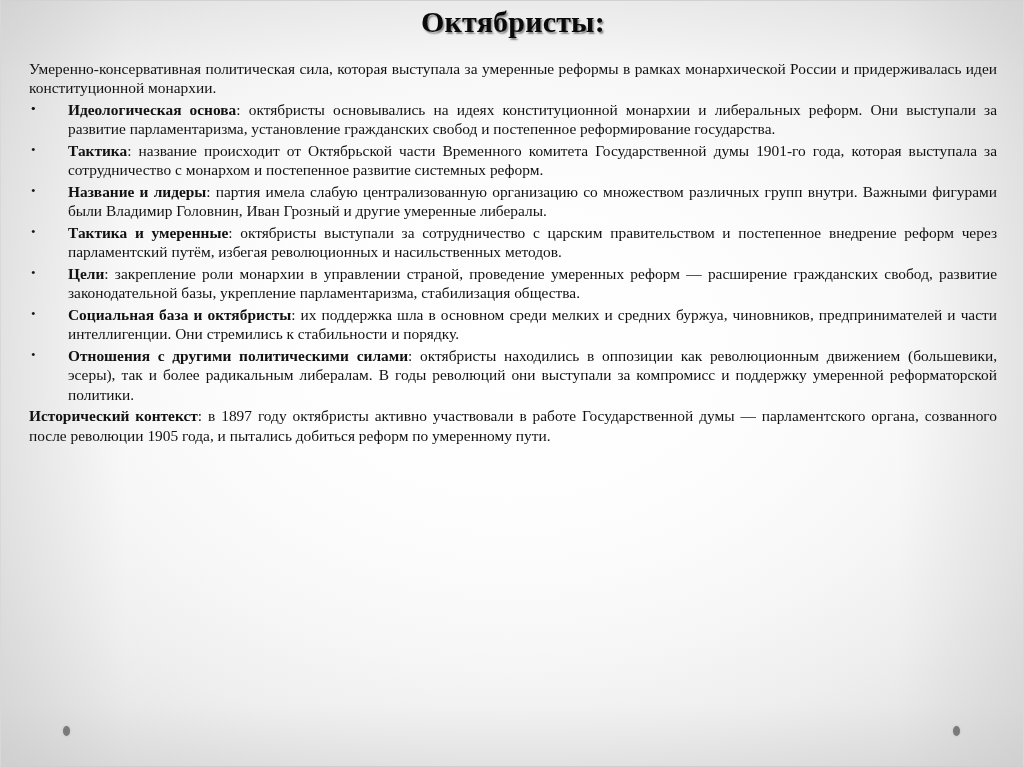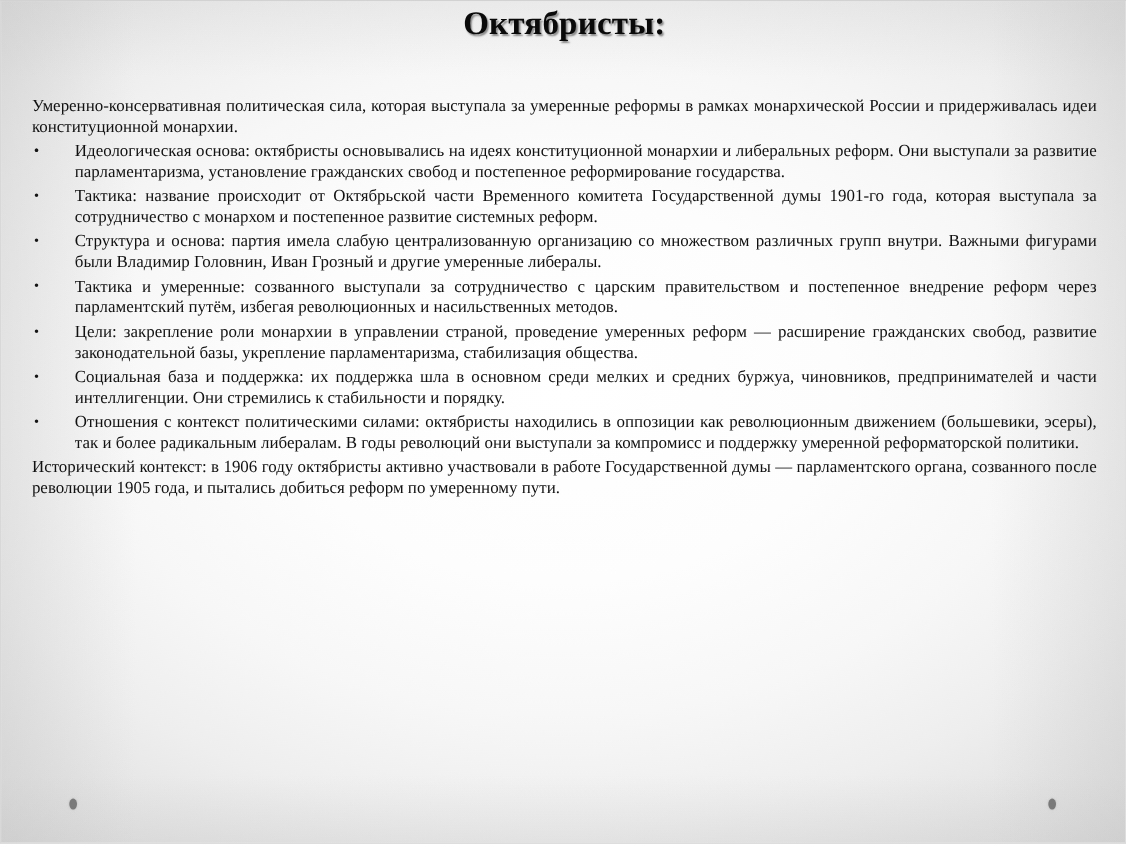--- a/index.html
+++ b/index.html
@@ -67,21 +67,20 @@
     text-shadow: 1.5px 1.5px 1.6px rgba(120,120,120,0.85);
     z-index: 3;
   }
 
   .body-block {
     position: absolute;
     top: 58px;
     left: 28px;
     width: 968px;
     z-index: 3;
-    margin-top: 28px;
   }
 
   .para {
     color: #111111;
     font-size: 15.4px;
     line-height: 1.265;
     text-align: justify;
     text-justify: inter-word;
     margin: 0 0 1px 0;
   }
@@ -100,21 +99,21 @@
   .para.bullet .bullet-mark {
     position: absolute;
     left: 2px;
     top: 0;
     font-size: 13px;
     line-height: 1.42;
     color: #151515;
   }
 
   .lead {
-    font-weight: normal;
+    font-weight: bold;
   }
 
   .dot {
     position: absolute;
     width: 7px;
     height: 10px;
     border-radius: 50%;
     background: #7a7a7a;
     box-shadow: 0 0 2px rgba(160,160,160,0.6);
     z-index: 4;
@@ -139,41 +138,41 @@
 
     <p class="para bullet">
       <span class="bullet-mark">•</span><span class="lead">Идеологическая основа</span><span>: октябристы основывались на идеях конституционной монархии и либеральных реформ. Они выступали за развитие парламентаризма, установление гражданских свобод и постепенное реформирование государства.</span>
     </p>
 
     <p class="para bullet">
       <span class="bullet-mark">•</span><span class="lead">Тактика</span><span>: название происходит от Октябрьской части Временного комитета Государственной думы 1901-го года, которая выступала за сотрудничество с монархом и постепенное развитие системных реформ.</span>
     </p>
 
     <p class="para bullet">
-      <span class="bullet-mark">•</span><span class="lead">Структура и основа</span><span>: партия имела слабую централизованную организацию со множеством различных групп внутри. Важными фигурами были Владимир Головнин, Иван Грозный и другие умеренные либералы.</span>
+      <span class="bullet-mark">•</span><span class="lead">Название и лидеры</span><span>: партия имела слабую централизованную организацию со множеством различных групп внутри. Важными фигурами были Владимир Головнин, Иван Грозный и другие умеренные либералы.</span>
     </p>
 
     <p class="para bullet">
-      <span class="bullet-mark">•</span><span class="lead">Тактика и умеренные</span><span>: созванного выступали за сотрудничество с царским правительством и постепенное внедрение реформ через парламентский путём, избегая революционных и насильственных методов.</span>
+      <span class="bullet-mark">•</span><span class="lead">Тактика и умеренные</span><span>: октябристы выступали за сотрудничество с царским правительством и постепенное внедрение реформ через парламентский путём, избегая революционных и насильственных методов.</span>
     </p>
 
     <p class="para bullet">
       <span class="bullet-mark">•</span><span class="lead">Цели</span><span>: закрепление роли монархии в управлении страной, проведение умеренных реформ — расширение гражданских свобод, развитие законодательной базы, укрепление парламентаризма, стабилизация общества.</span>
     </p>
 
     <p class="para bullet">
-      <span class="bullet-mark">•</span><span class="lead">Социальная база и поддержка</span><span>: их поддержка шла в основном среди мелких и средних буржуа, чиновников, предпринимателей и части интеллигенции. Они стремились к стабильности и порядку.</span>
+      <span class="bullet-mark">•</span><span class="lead">Социальная база и октябристы</span><span>: их поддержка шла в основном среди мелких и средних буржуа, чиновников, предпринимателей и части интеллигенции. Они стремились к стабильности и порядку.</span>
     </p>
 
     <p class="para bullet">
-      <span class="bullet-mark">•</span><span class="lead">Отношения с контекст политическими силами</span><span>: октябристы находились в оппозиции как революционным движением (большевики, эсеры), так и более радикальным либералам. В годы революций они выступали за компромисс и поддержку умеренной реформаторской политики.</span>
+      <span class="bullet-mark">•</span><span class="lead">Отношения с другими политическими силами</span><span>: октябристы находились в оппозиции как революционным движением (большевики, эсеры), так и более радикальным либералам. В годы революций они выступали за компромисс и поддержку умеренной реформаторской политики.</span>
     </p>
 
     <p class="para plain">
-      <span class="lead">Исторический контекст</span><span>: в 1906 году октябристы активно участвовали в работе Государственной думы — парламентского органа, созванного после революции 1905 года, и пытались добиться реформ по умеренному пути.</span>
+      <span class="lead">Исторический контекст</span><span>: в 1897 году октябристы активно участвовали в работе Государственной думы — парламентского органа, созванного после революции 1905 года, и пытались добиться реформ по умеренному пути.</span>
     </p>
 
   </div>
 
   <div class="dot left"></div>
   <div class="dot right"></div>
 
 </div>
 
 </body></html>

